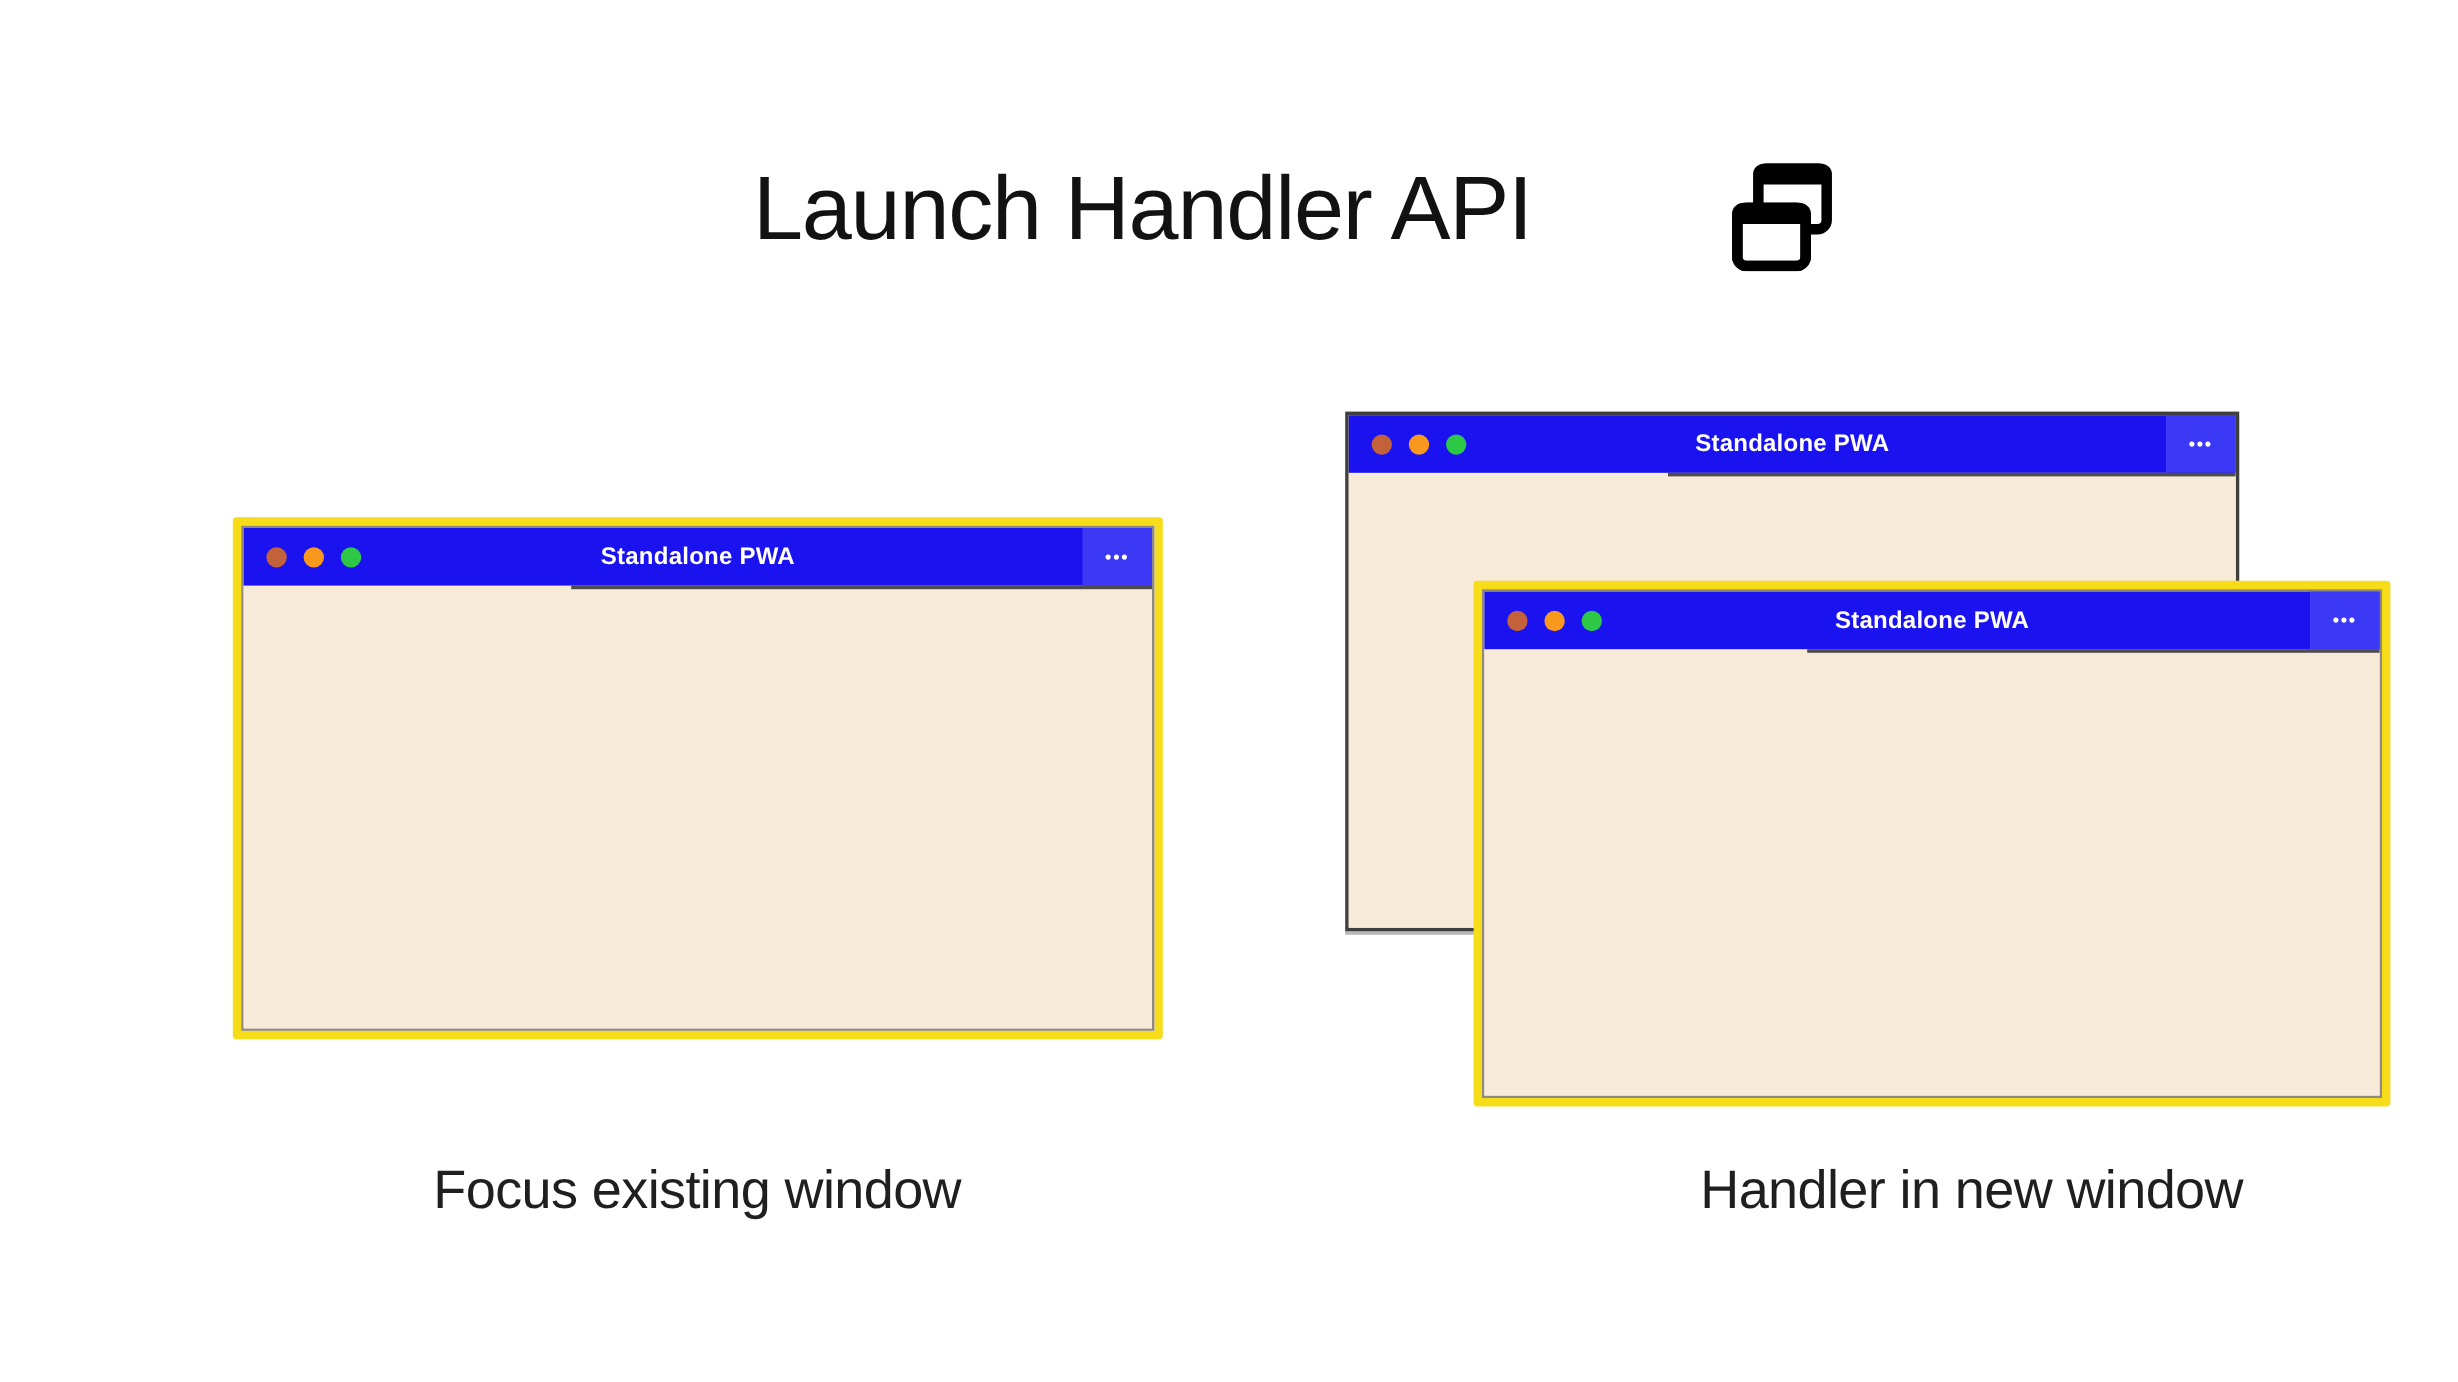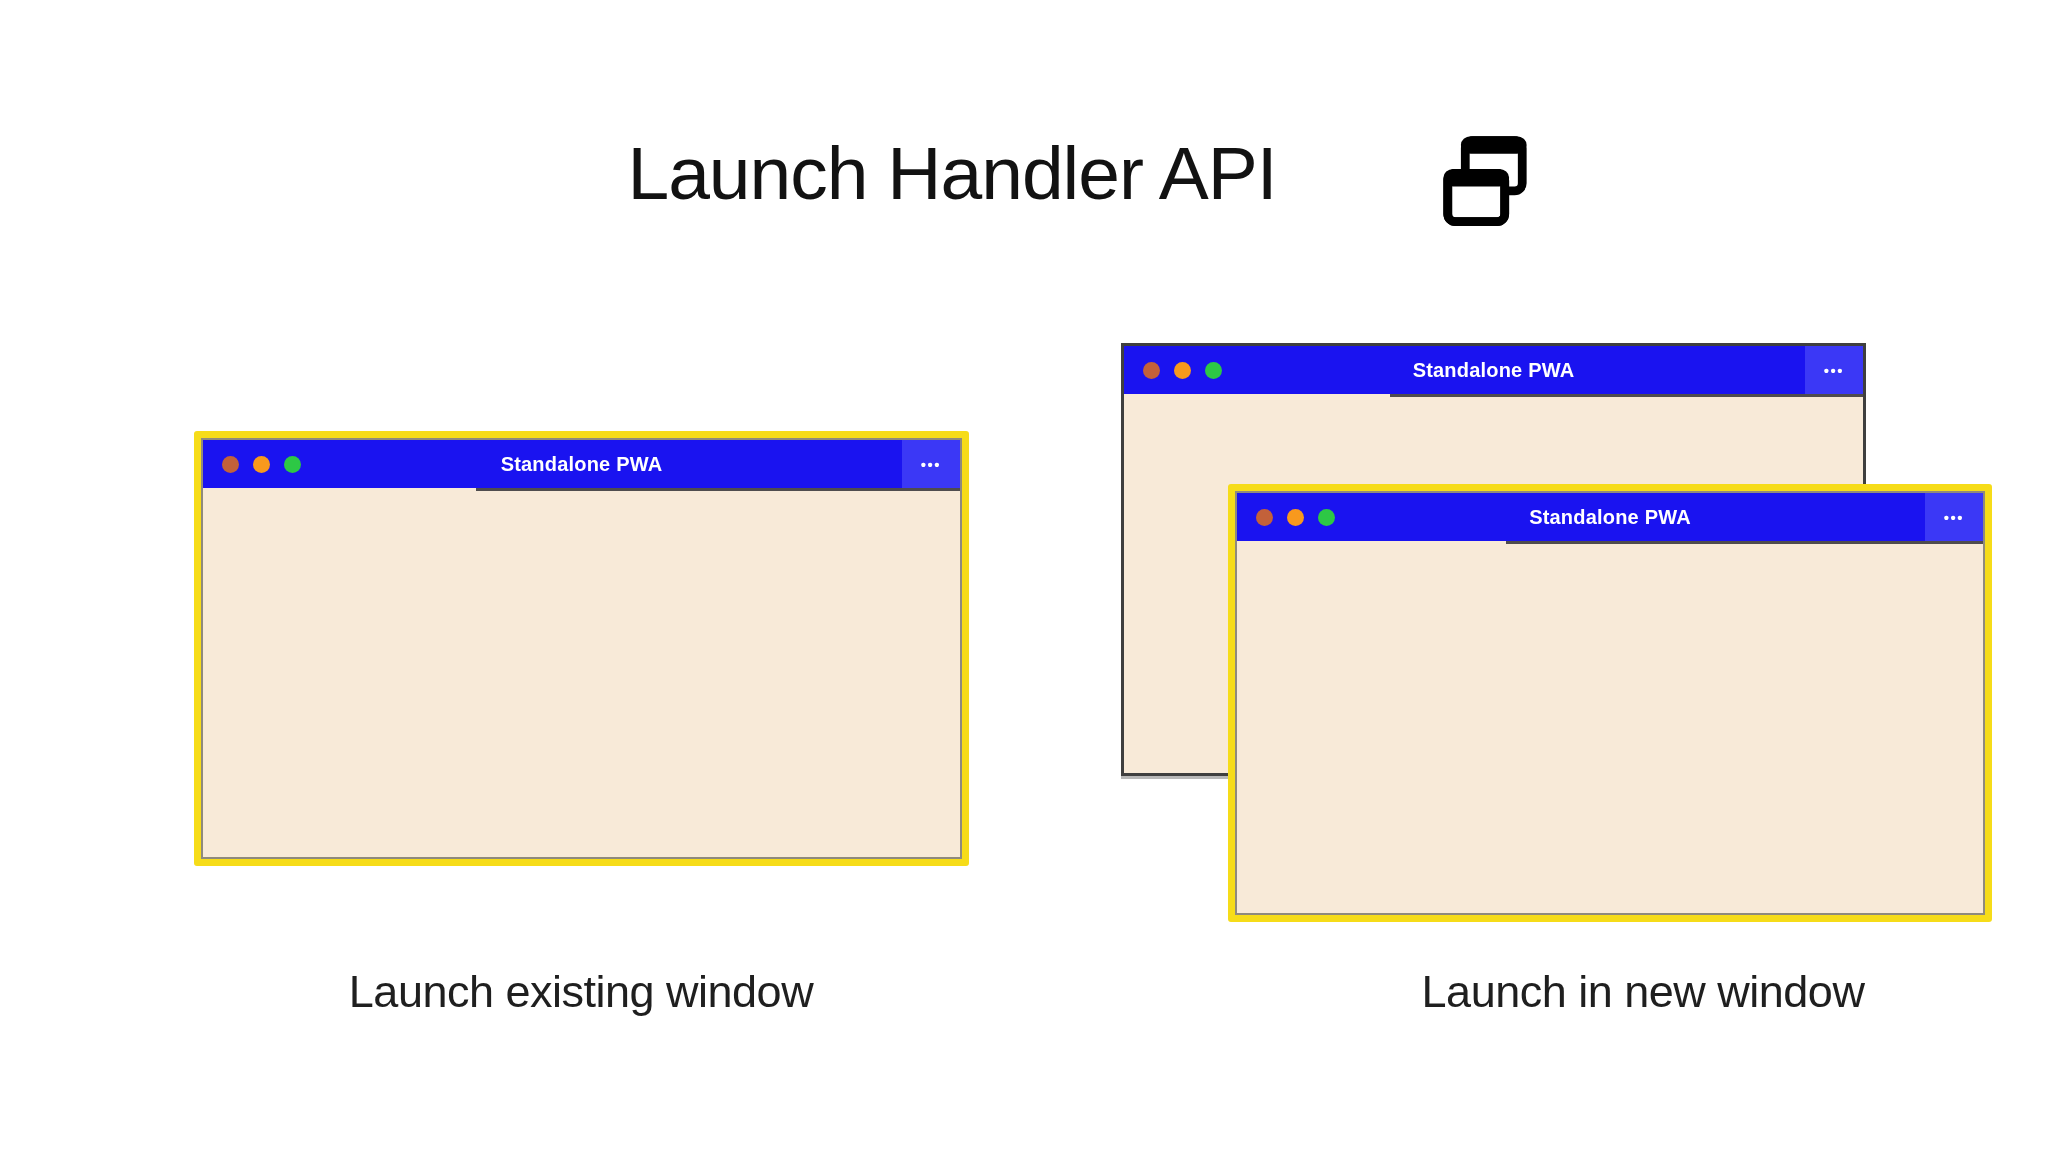--- a/index.html
+++ b/index.html
@@ -132,14 +132,14 @@
       <span class="bar-title">Standalone PWA</span>
       <div class="menu-btn">
         <span>•••</span>
       </div>
     </div>
     <div class="bar-shadow"></div>
     <div class="content"></div>
   </div>
 </div>
 
-<div class="caption left">Launch existing window</div>
-<div class="caption right">Launch in new window</div>
+<div class="caption left">Focus existing window</div>
+<div class="caption right">Handler in new window</div>
 
 </body></html>

